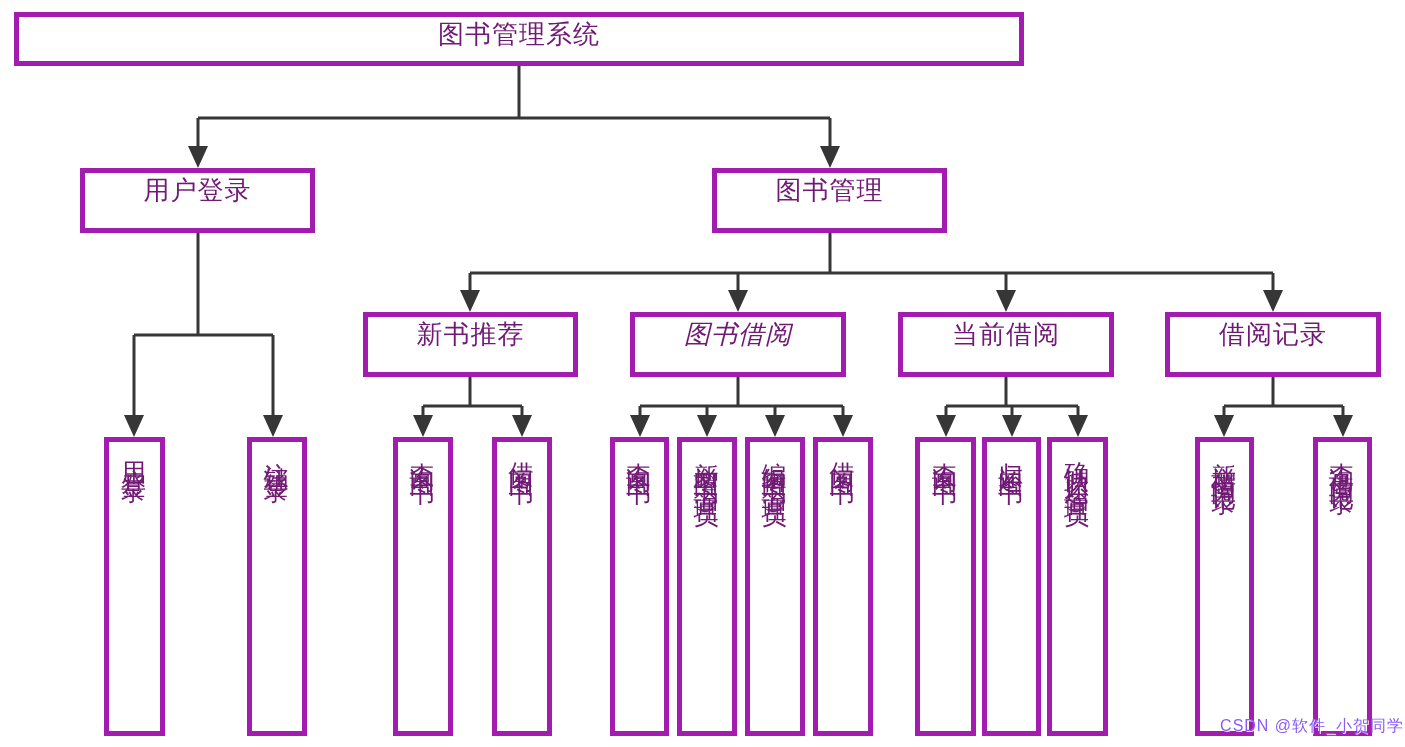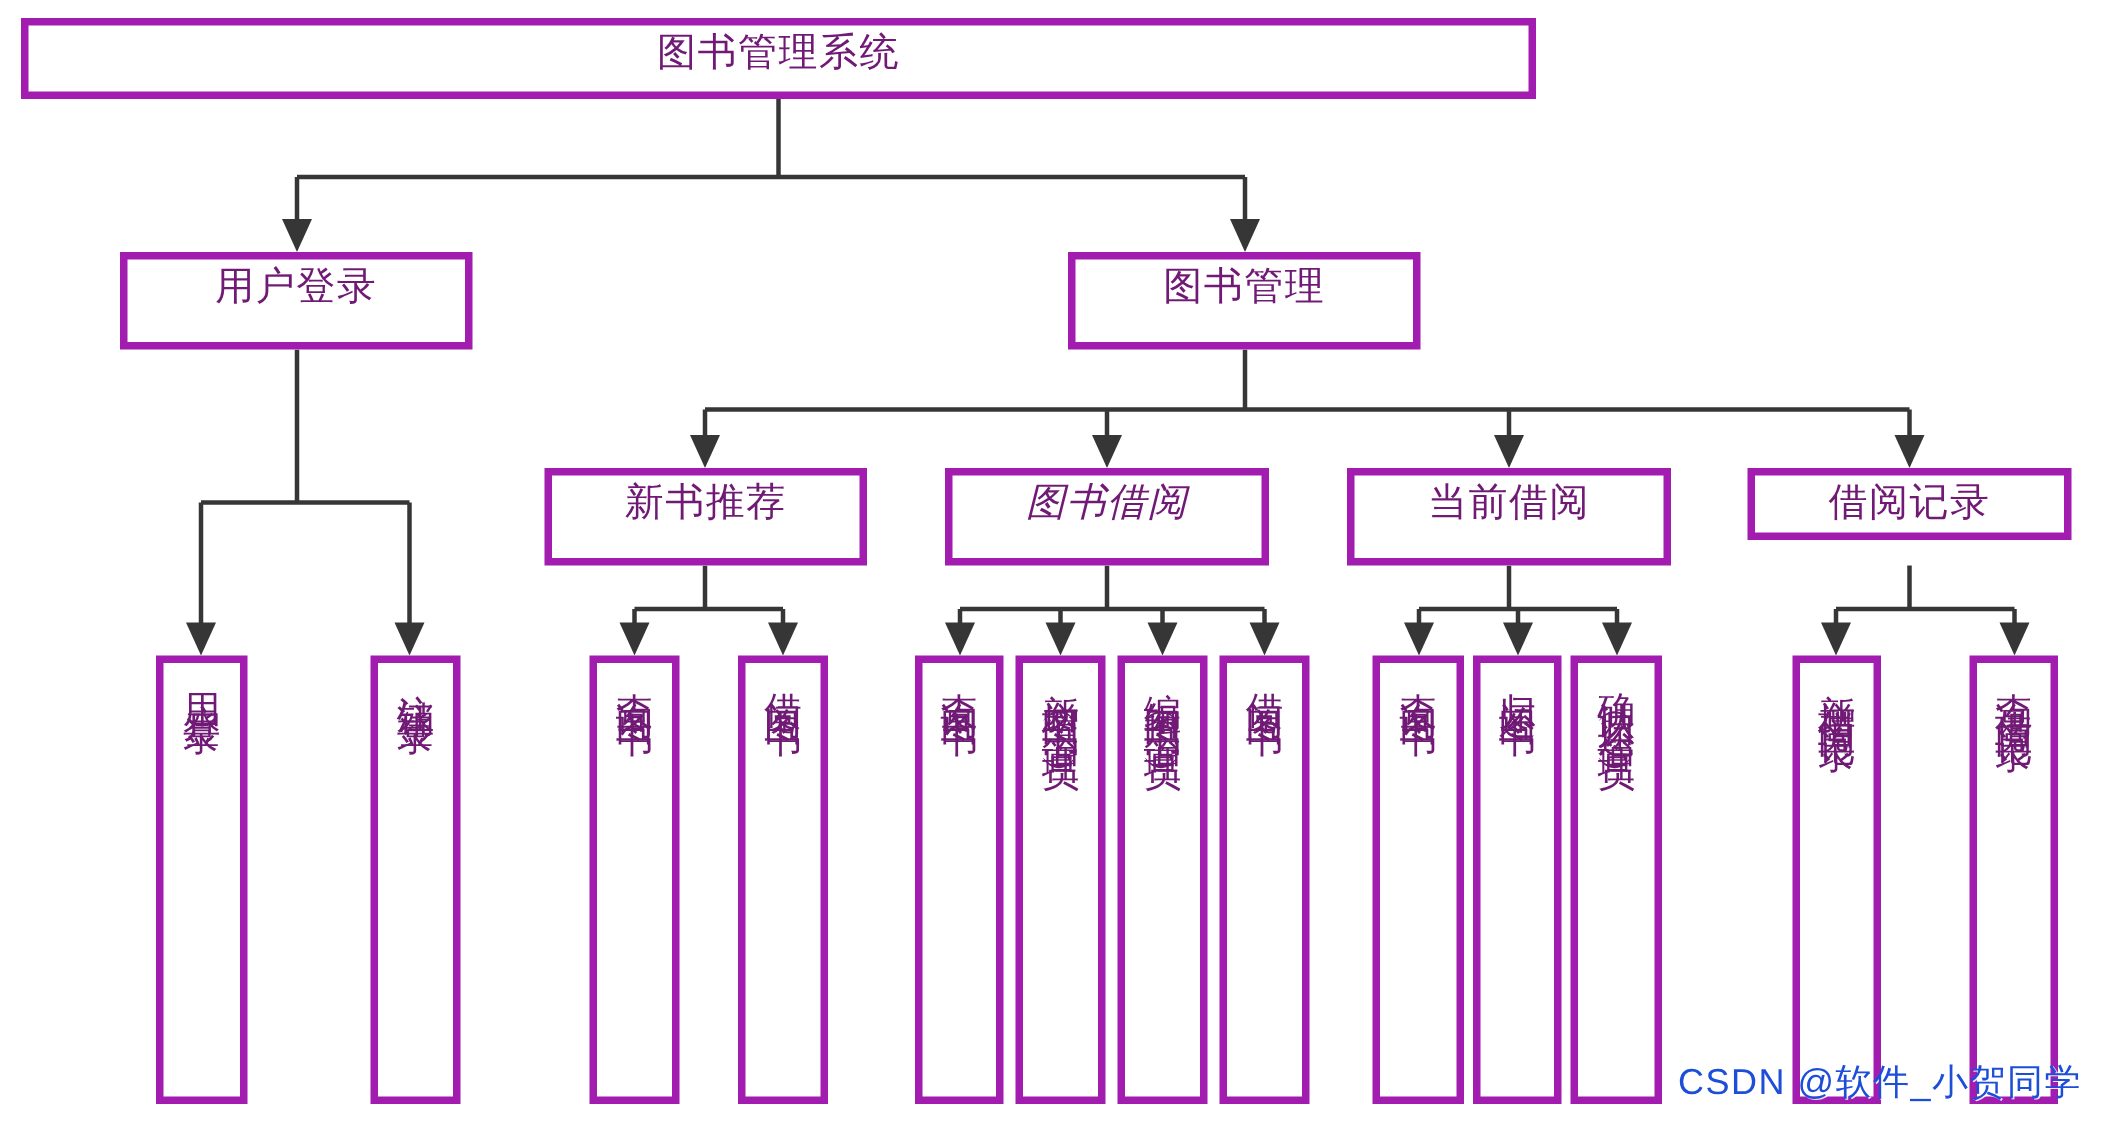--- a/index.html
+++ b/index.html
@@ -34,26 +34,26 @@
   }
   .v-label {
     writing-mode: vertical-rl;
     text-orientation: mixed;
     font-size: 25px;
     letter-spacing: 6px;
     white-space: nowrap;
   }
   #watermark {
     position: absolute;
-    right: 17px;
+    right: 1px;
     bottom: 10px;
     z-index: 10;
-    font-size: 24px;
+    font-size: 16px;
     letter-spacing: 1px;
-    color: #1d4ed8;
+    color: #8b5cf6;
     text-shadow: 1px 1px 0 rgba(255,255,255,0.85);
     white-space: nowrap;
   }
   .wire { stroke: #363636; stroke-width: 3; fill: none; }
   .arrow { fill: #363636; stroke: none; }
 </style>
 </head>
 <body>
 
 <div id="canvas">
@@ -147,21 +147,21 @@
 
   <div class="box" style="left:712px; top:168px; width:235px; height:65px;">
     <span class="h-label">图书管理</span>
   </div>
   <div class="box" style="left:630px; top:312px; width:216px; height:65px;font-style:italic;">
     <span class="h-label">图书借阅</span>
   </div>
   <div class="box" style="left:898px; top:312px; width:216px; height:65px;">
     <span class="h-label">当前借阅</span>
   </div>
-  <div class="box" style="left:1165px; top:312px; width:216px; height:48px;">
+  <div class="box" style="left:1165px; top:312px; width:216px; height:65px;">
     <span class="h-label">借阅记录</span>
   </div>
 
   <div class="box" style="left:104px; top:437px; width:61px; height:299px;">
     <span class="v-label">用户登录</span>
   </div>
   <div class="box" style="left:247px; top:437px; width:60px; height:299px;">
     <span class="v-label">注销登录</span>
   </div>
 

